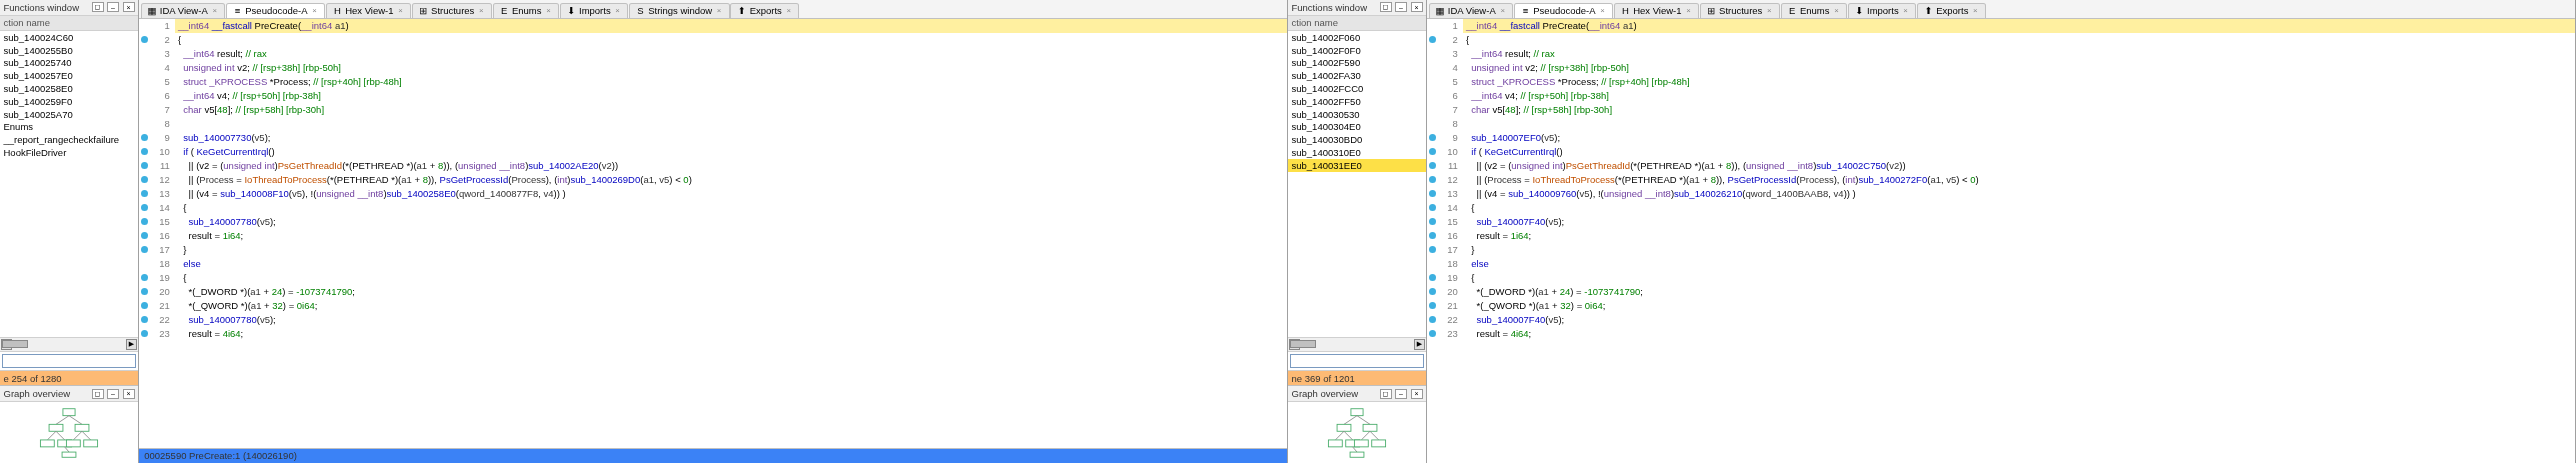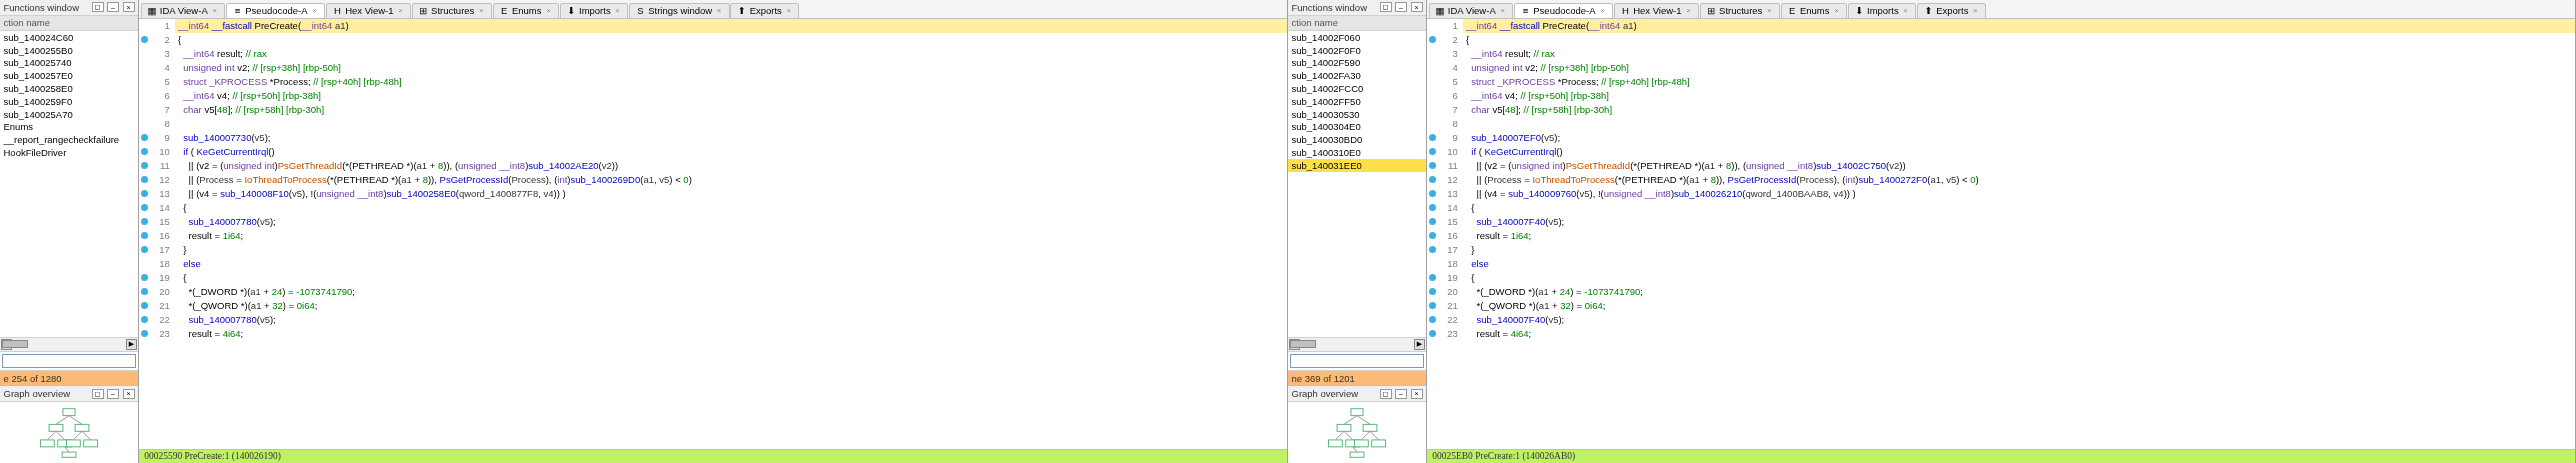--- a/index.html
+++ b/index.html
@@ -32,21 +32,21 @@
 .bp{position:absolute;left:1.7px;top:2.6px;width:7.8px;height:7.8px;border-radius:50%;background:#3cb0e0}
 .src{flex:1;padding-left:3px}
 .kw{color:#0000c0}
 .cm{color:#008000}
 .fn{color:#0000c0}
 .num{color:#008000}
 .ty{color:#7040a0}
 .op{color:#333}
 .call{color:#c05000}
 .hl{background:#fff0a0}
-.status{background:#bef264;border-top:0.9px solid #c0c0c0;padding:1.7px 5.2px;font-family:Liberation Serif, serif;font-size:9.5px;color:#333}
+.status{background:#3b82f6;border-top:0.9px solid #c0c0c0;padding:1.7px 5.2px;font-family:Liberation Sans, sans-serif;font-size:9.5px;color:#333}
 .scroll-h{height:14px;background:#f0f0f0;border-top:0.9px solid #d0d0d0;position:relative}
 .scroll-h .thumb{position:absolute;left:1.7px;top:1.7px;width:26px;height:8.7px;background:#c0c0c0;border:0.9px solid #888}
 .scroll-h .arr{position:absolute;top:0.9px;width:11.3px;height:11.3px;border:0.9px solid #888;background:#e0e0e0;font-size:7px;display:flex;align-items:center;justify-content:center}
 </style>
 </head>
 <body>
 
 <div class="half">
   <div class="pane pane-left">
     <div class="titlebar">
@@ -300,16 +300,15 @@
         <div class="codeline"><div class="gut">16<span class="bp"></span></div><div class="src">    result = <span class="num">1i64</span>;</div></div>
         <div class="codeline"><div class="gut">17<span class="bp"></span></div><div class="src">  }</div></div>
         <div class="codeline"><div class="gut">18</div><div class="src">  <span class="kw">else</span></div></div>
         <div class="codeline"><div class="gut">19<span class="bp"></span></div><div class="src">  {</div></div>
         <div class="codeline"><div class="gut">20<span class="bp"></span></div><div class="src">    *(_DWORD *)(<span class="op">a1</span> + <span class="num">24</span>) = <span class="num">-1073741790</span>;</div></div>
         <div class="codeline"><div class="gut">21<span class="bp"></span></div><div class="src">    *(_QWORD *)(<span class="op">a1</span> + <span class="num">32</span>) = <span class="num">0i64</span>;</div></div>
         <div class="codeline"><div class="gut">22<span class="bp"></span></div><div class="src">    <span class="fn">sub_140007F40</span>(<span class="op">v5</span>);</div></div>
         <div class="codeline"><div class="gut">23<span class="bp"></span></div><div class="src">    result = <span class="num">4i64</span>;</div></div>
         <div class="codeline"><div class="gut"></div><div class="src"></div></div>
       </div>
-    <div class="status">00025EB0 PreCreate:1 (140026AB0)</div>
   </div>
 </div>
 
 
 </body></html>

